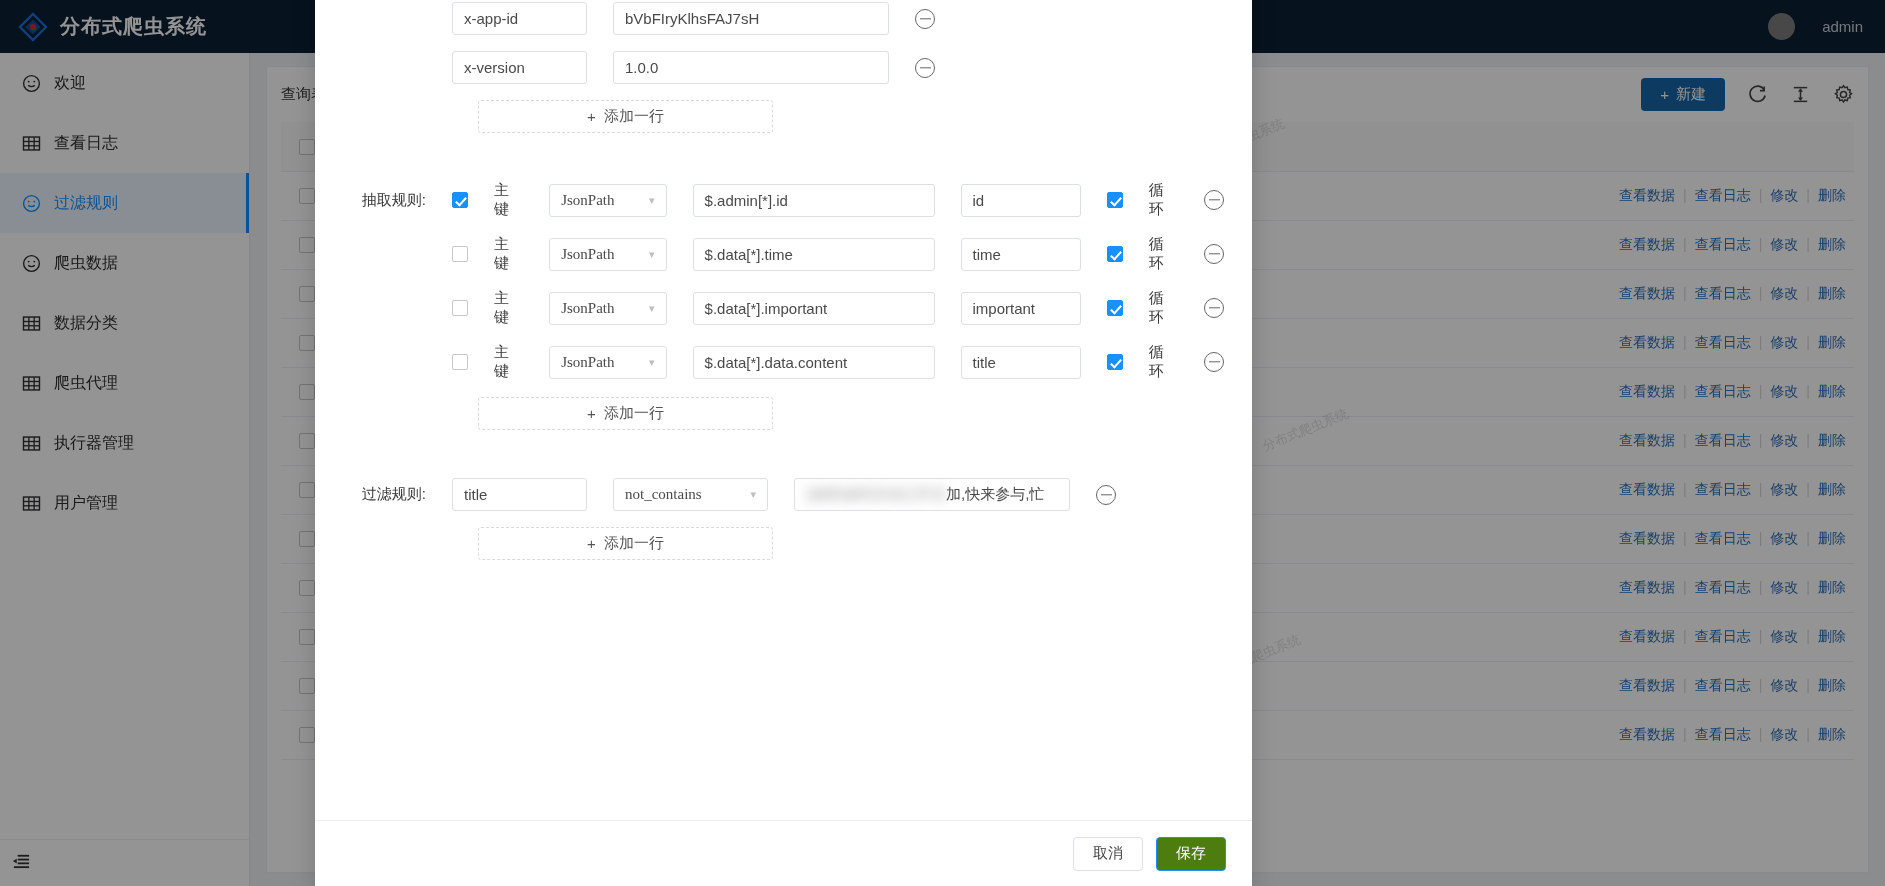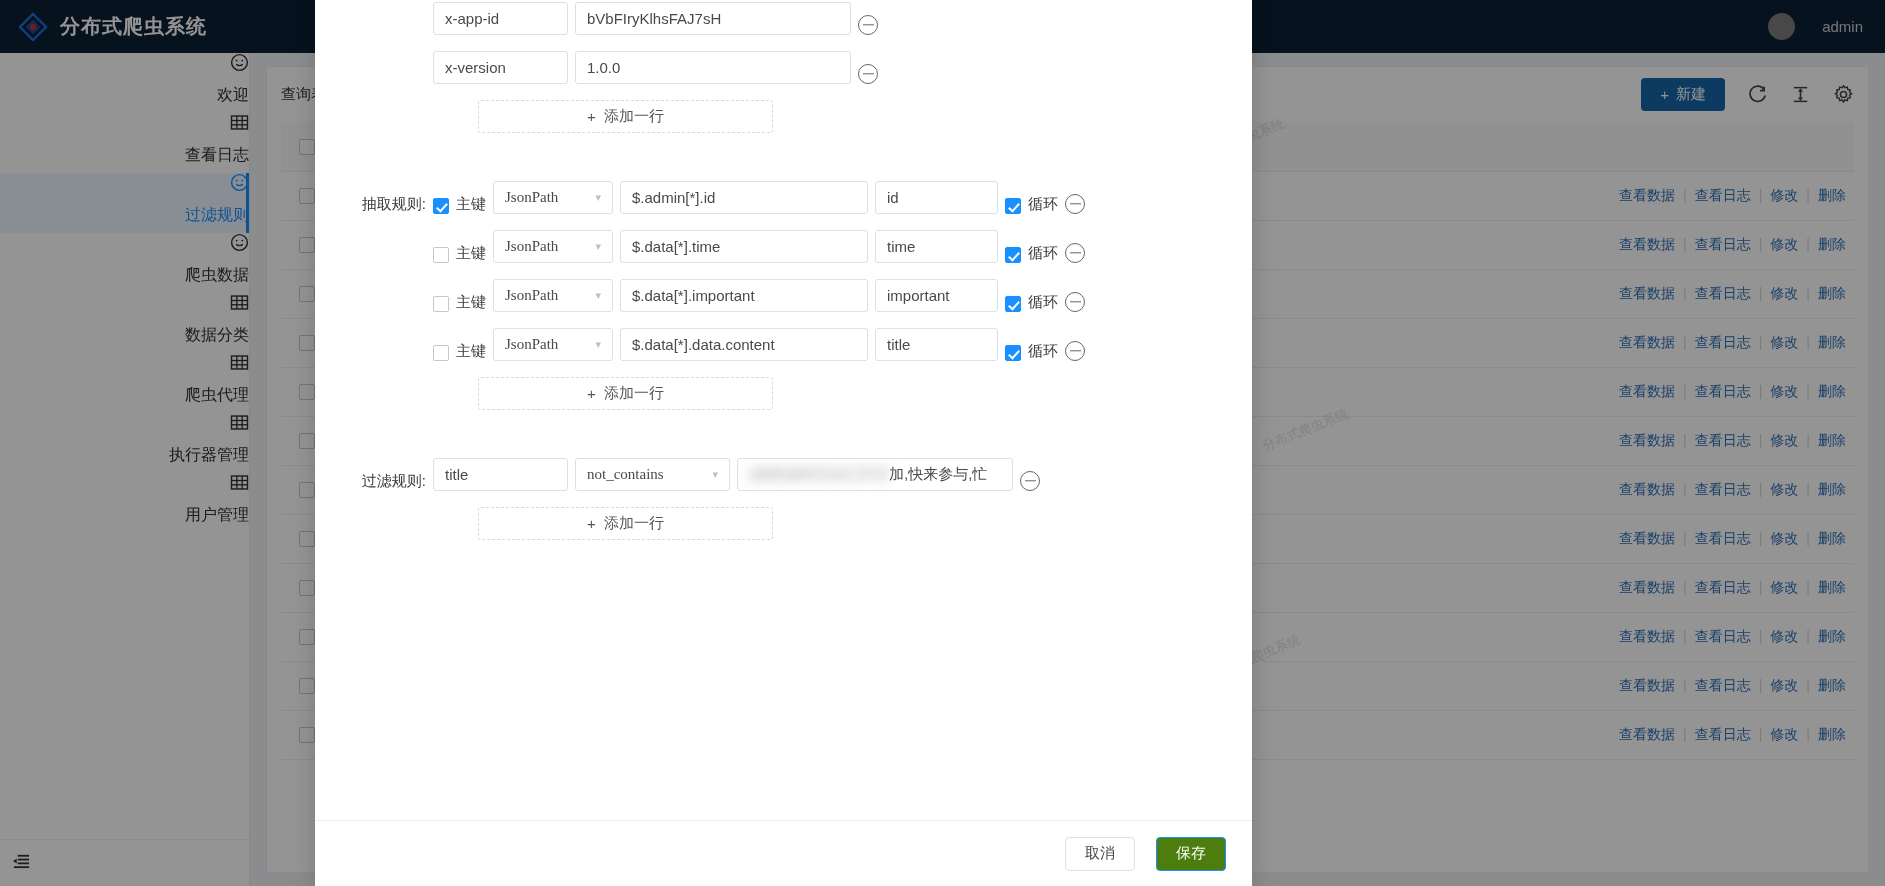--- a/index.html
+++ b/index.html
@@ -29,22 +29,22 @@
   .avatar {
     width: 27px; height: 27px; border-radius: 50%; background: #7d7d7d;
   }
   .admin-name { color: #c8cfd6; font-size: 15px; }
 
   .sidebar {
     position: absolute; left: 0; top: 53px; width: 250px; height: 833px;
     background: #ffffff; border-right: 1px solid #e8e8e8;
   }
   .menu-item {
-    height: 60px; display: flex; align-items: flex-end; gap: 13px;
-    padding-left: 22px; font-size: 16px; color: #303133; position: relative; flex-direction: column;
+    height: 60px; display: flex; align-items: center; gap: 13px;
+    padding-left: 22px; font-size: 16px; color: #303133; position: relative;
   }
   .menu-item.active { background: #ecf5ff; color: #1890ff; }
   .menu-item.active::after {
     content: ''; position: absolute; right: 0; top: 0; bottom: 0;
     width: 3px; background: #1890ff;
   }
   .menu-icon { width: 19px; height: 19px; display: inline-block; flex: none; }
   .sidebar-footer {
     position: absolute; left: 0; bottom: 0; width: 250px; height: 47px;
     border-top: 1px solid #eeeeee; display: flex; align-items: center; padding-left: 12px;
@@ -102,30 +102,30 @@
   .modal {
     position: absolute; left: 315px; top: -118px; width: 937px; height: 1004px;
     background: #ffffff; box-shadow: 0 4px 22px rgba(0,0,0,.18);
     display: flex; flex-direction: column;
   }
   .modal-body {
     flex: 1; padding: 0 28px; overflow: hidden; position: relative;
   }
   .modal-footer {
     height: 66px; border-top: 1px solid #ececec; display: flex;
-    align-items: center; justify-content: flex-end; gap: 21px; padding-right: 26px; padding-left: 28px;
+    align-items: center; justify-content: flex-end; gap: 13px; padding-right: 26px; padding-left: 28px;
   }
   .btn {
     height: 34px; padding: 0 19px; border-radius: 4px; font-size: 15px;
     cursor: pointer; border: 1px solid #dcdfe6; background: #fff; color: #444;
   }
   .btn.primary { background: #4d7c0f; border-color: #1890ff; color: #fff; }
 
   .row {
-    display: flex; align-items: flex-end; gap: 7px; margin-bottom: 16px;
+    display: flex; align-items: center; gap: 26px; margin-bottom: 16px;
   }
   .row-label {
     width: 83px; text-align: right; font-size: 15px; color: #3a3a3a; flex: none;
   }
   .fld {
     height: 33px; border: 1px solid #dcdfe6; border-radius: 3px;
     background: #fff; font-size: 15px; color: #4a4a4a; padding: 0 11px;
     display: flex; align-items: center; font-family: inherit;
   }
   .sel {

